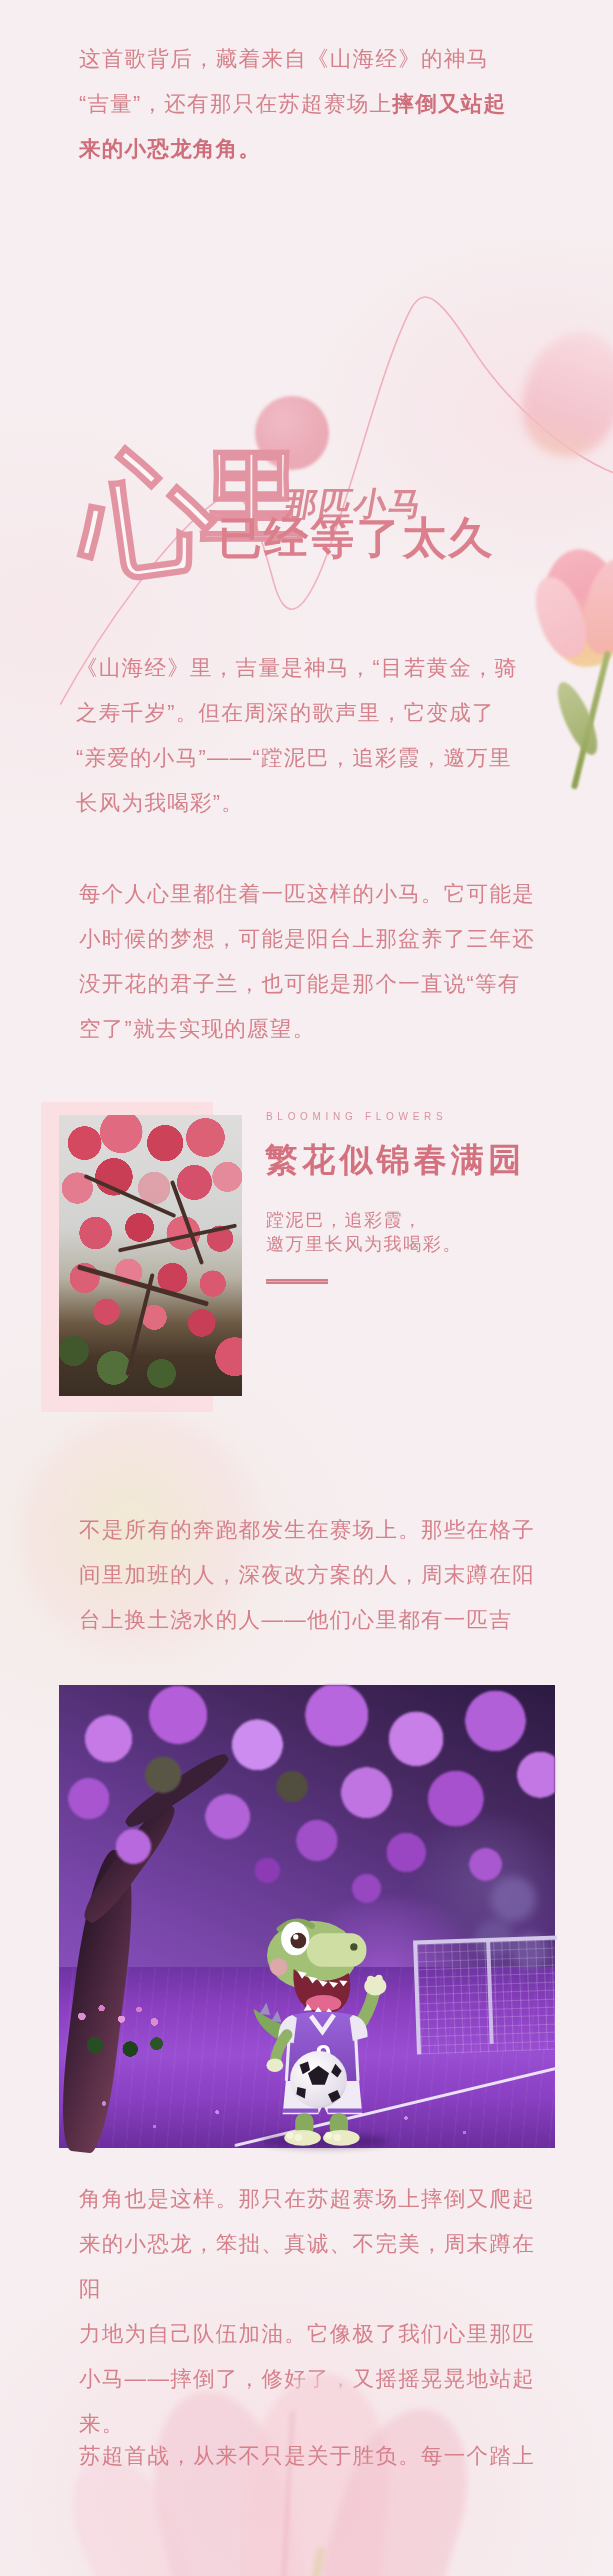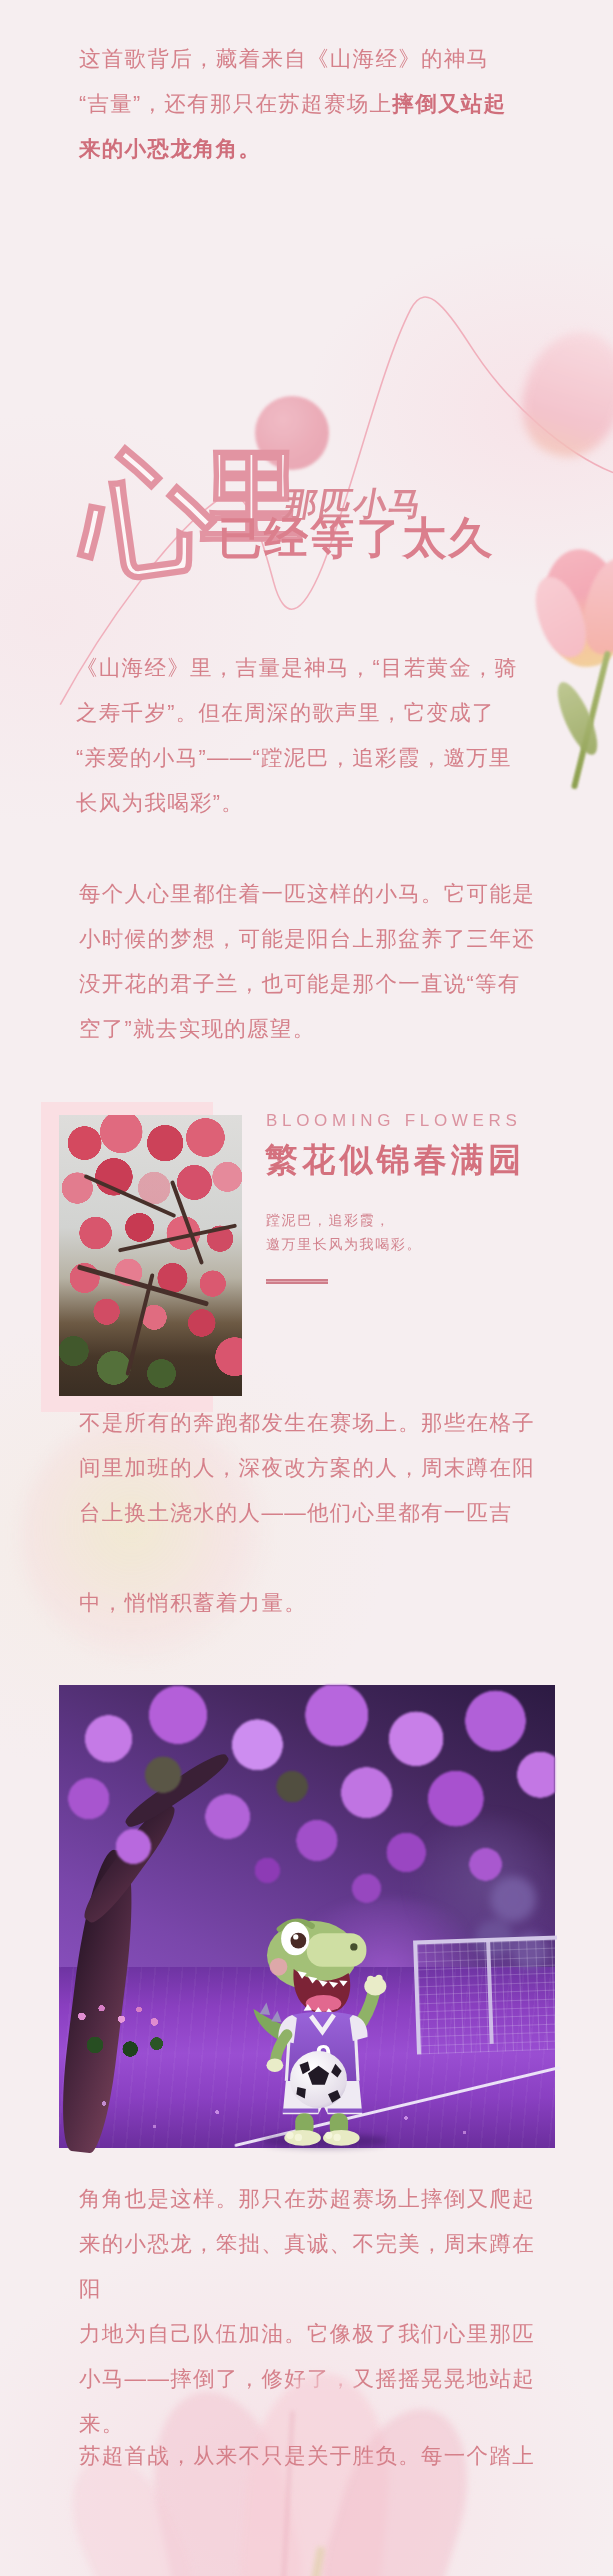--- a/index.html
+++ b/index.html
@@ -73,25 +73,25 @@
       radial-gradient(circle 21px at 26% 70%, #d14c64 0 62%, transparent 63%),
       radial-gradient(circle 20px at 52% 72%, #e06c80 0 62%, transparent 63%),
       radial-gradient(circle 22px at 78% 74%, #c83e56 0 62%, transparent 63%),
       radial-gradient(circle 31px at 96% 86%, #d9556e 0 62%, transparent 63%),
       radial-gradient(circle 24px at 8% 84%,  #41582c 0 62%, transparent 63%),
       radial-gradient(circle 27px at 30% 90%, #54703a 0 62%, transparent 63%),
       radial-gradient(circle 23px at 56% 92%, #46602f 0 62%, transparent 63%),
       linear-gradient(180deg,#dedddb 0%,#d2d3d1 40%,#b7b2a4 58%,#6d5a44 74%,#473729 86%,#3a2e23 100%);
   }
   .branch{position:absolute;background:#47302a;border-radius:2.1px;}
-  .eyebrow{position:absolute;left:266px;top:1111px;font-size:17px;letter-spacing:4.7px;
+  .eyebrow{position:absolute;left:266px;top:1111px;font-size:10px;letter-spacing:4.7px;
            color:#db93a0;font-weight:500;white-space:nowrap;}
   .card-title{position:absolute;left:265px;top:1138px;font-size:33px;font-weight:700;
            color:#d4717e;letter-spacing:4.2px;white-space:nowrap;}
-  .card-lyrics{position:absolute;left:266px;top:1209px;font-size:14px;line-height:23.6px;
+  .card-lyrics{position:absolute;left:266px;top:1209px;font-size:18px;line-height:23.6px;
            color:#d2838e;letter-spacing:1.6px;}
   .card-divider{position:absolute;left:266px;top:1279px;width:62px;height:4.7px;
            background:linear-gradient(180deg,#cf7e8a 0 45%,#e3aab3 45% 60%,#cf7e8a 60% 100%);}
   
   .mascot-img{position:absolute;left:59px;top:1685px;width:496px;height:463px;overflow:hidden;
       background:linear-gradient(205deg,#2c1a42 0%,#45285f 22%,#5f3788 42%,#7a47ab 62%,#8a50bf 78%,#7a43ae 100%);}
   .m-cloud{position:absolute;left:68%;top:28%;width:178px;height:136px;border-radius:50%;
       background:radial-gradient(circle at 50% 50%, rgba(102,74,140,.85), rgba(102,74,140,0) 70%);filter:blur(5.2px);}
   .m-glow{position:absolute;left:44%;top:46%;width:220px;height:157px;border-radius:50%;
       background:radial-gradient(circle, rgba(186,104,236,.55), rgba(186,104,236,0) 70%);filter:blur(4.2px);}
@@ -216,21 +216,21 @@
     <div class="branch" style="left:15.7px;top:168px;width:136px;height:4.7px;transform:rotate(16deg)"></div>
     <div class="branch" style="left:79px;top:157px;width:4.2px;height:105px;transform:rotate(14deg)"></div>
     <div class="branch" style="left:126px;top:63px;width:3.7px;height:89px;transform:rotate(-20deg)"></div>
   </div>
   <div class="eyebrow">BLOOMING FLOWERS</div>
   <div class="card-title">繁花似锦春满园</div>
   <div class="card-lyrics"><span>蹚泥巴，追彩霞，</span><br><span>邀万里长风为我喝彩。</span></div>
   <div class="card-divider"></div>
 
   <div class="wash-benpao"></div>
-  <div class="para" style="top:1401px"><span>不是所有的奔跑都发生在赛场上。那些在格子</span><br><span>间里加班的人，深夜改方案的人，周末蹲在阳</span><br><span>台上换土浇水的人——他们心里都有一匹吉</span><br><br><span>中，悄悄积蓄着力量。</span></div>
+  <div class="para" style="top:1508px"><span>不是所有的奔跑都发生在赛场上。那些在格子</span><br><span>间里加班的人，深夜改方案的人，周末蹲在阳</span><br><span>台上换土浇水的人——他们心里都有一匹吉</span><br><br><span>中，悄悄积蓄着力量。</span></div>
 
   <div class="mascot-img">
     <div class="m-cloud"></div>
     <div class="m-glow"></div>
     <div class="m-ground"></div>
     <div class="m-tree-sil"></div>
   </div>
   <div class="m-trunk"></div>
   <div class="m-branch1"></div>
   <div class="m-branch2"></div>

